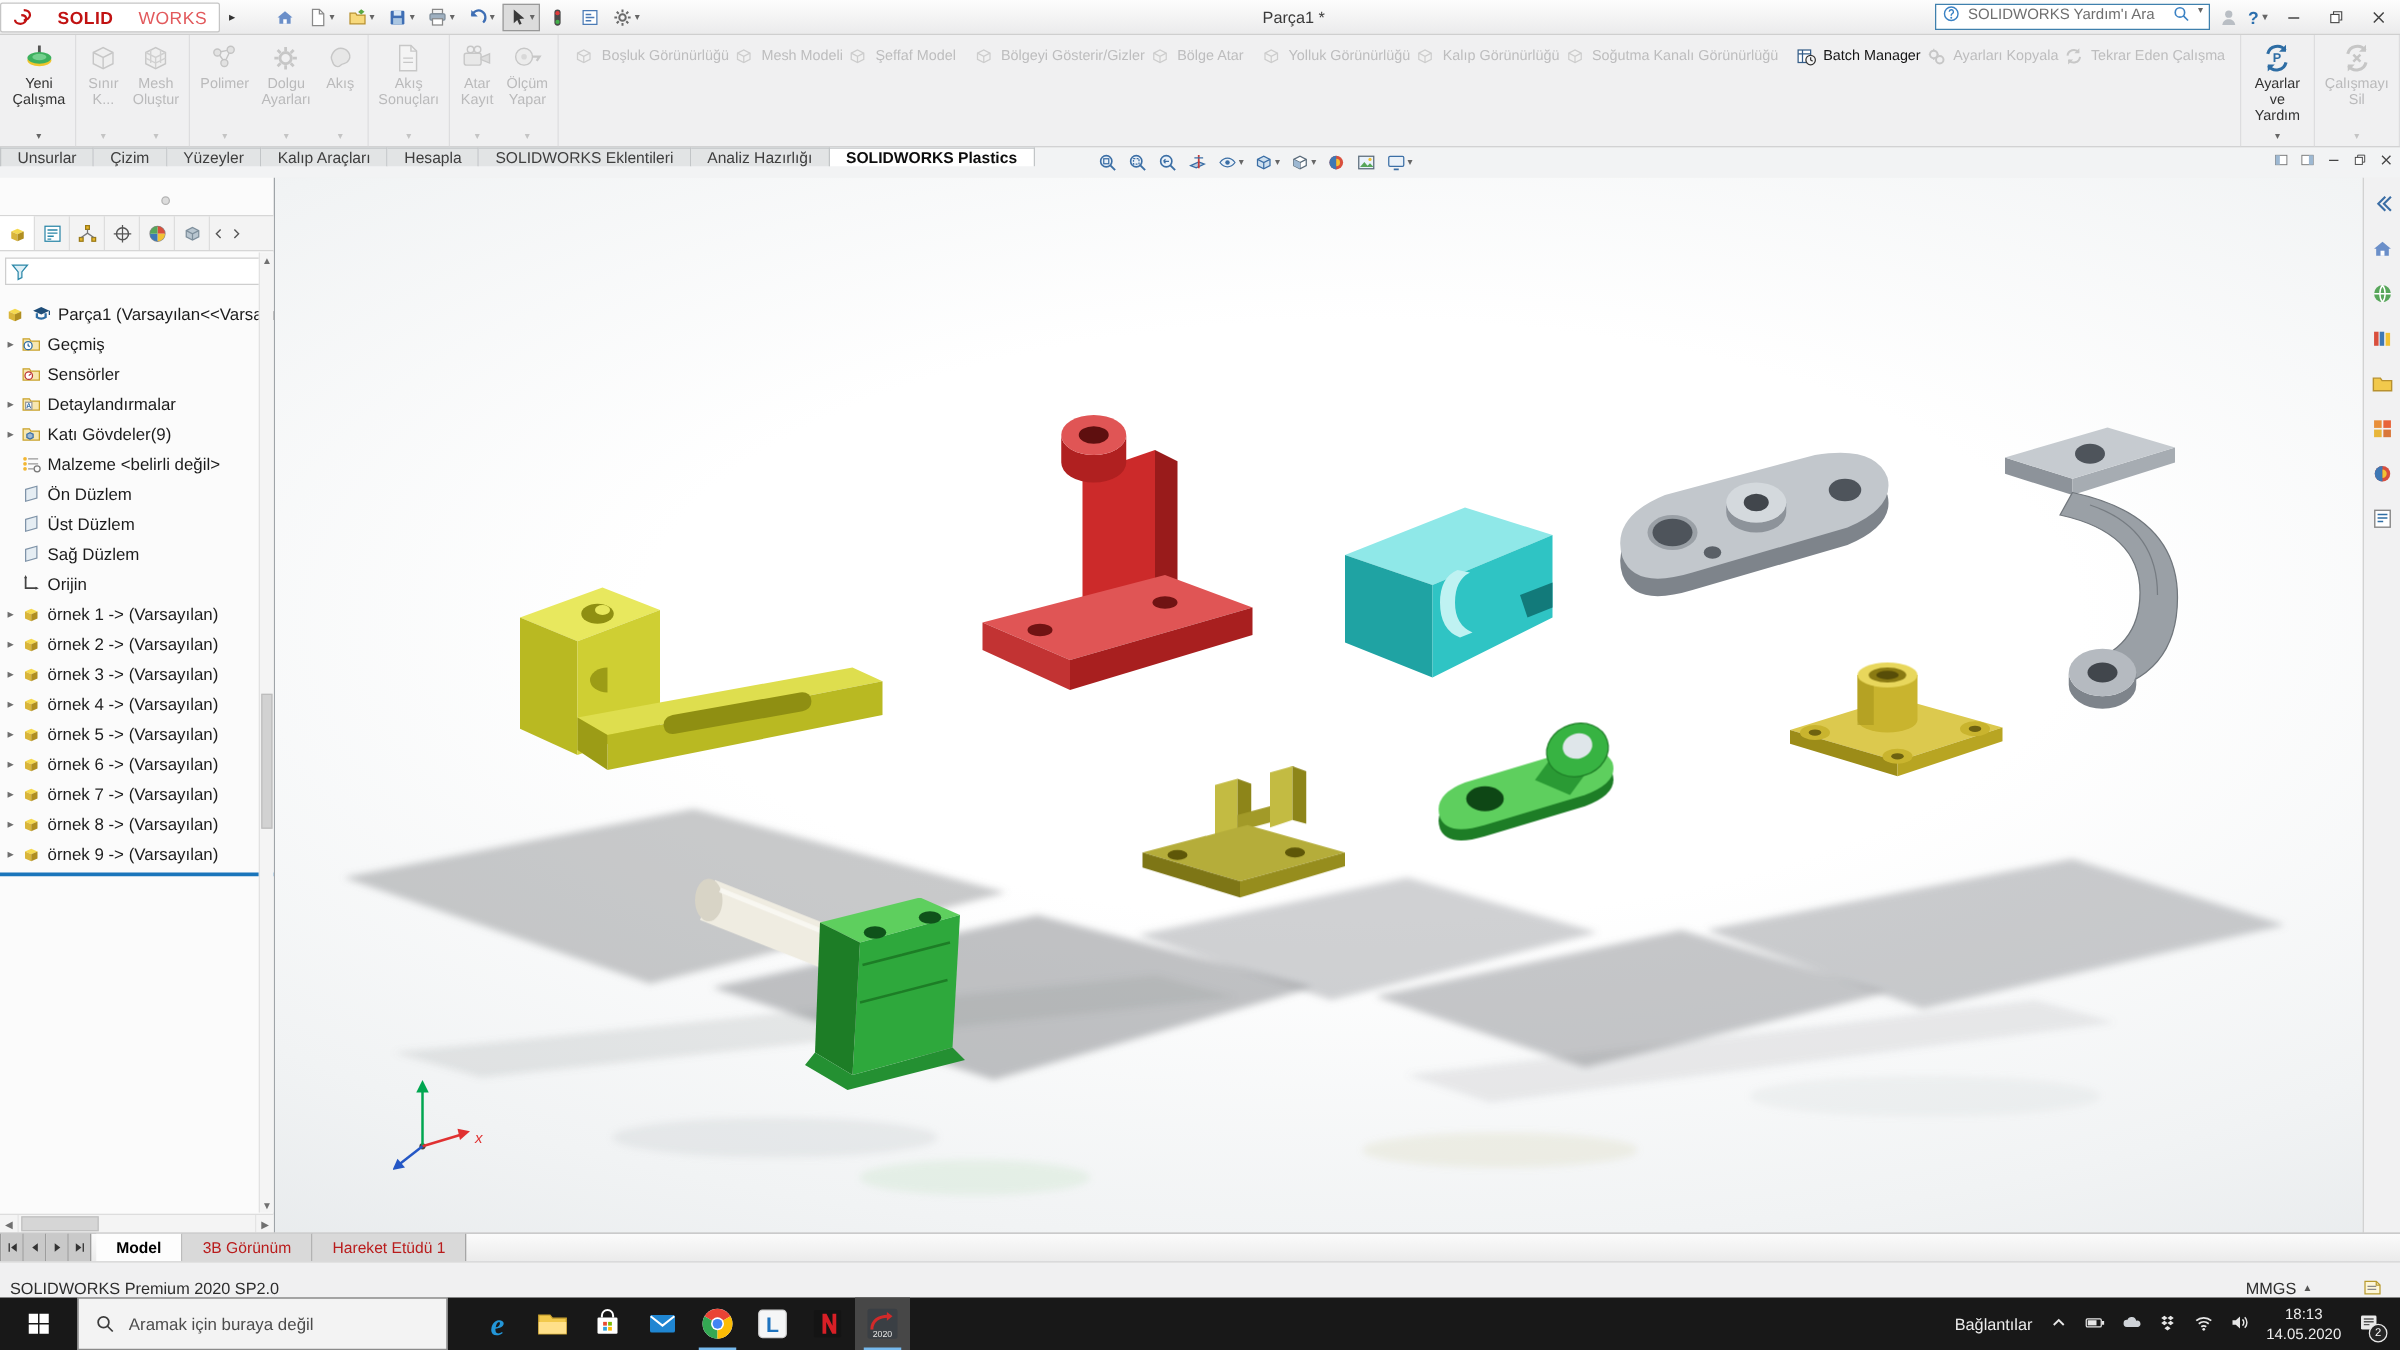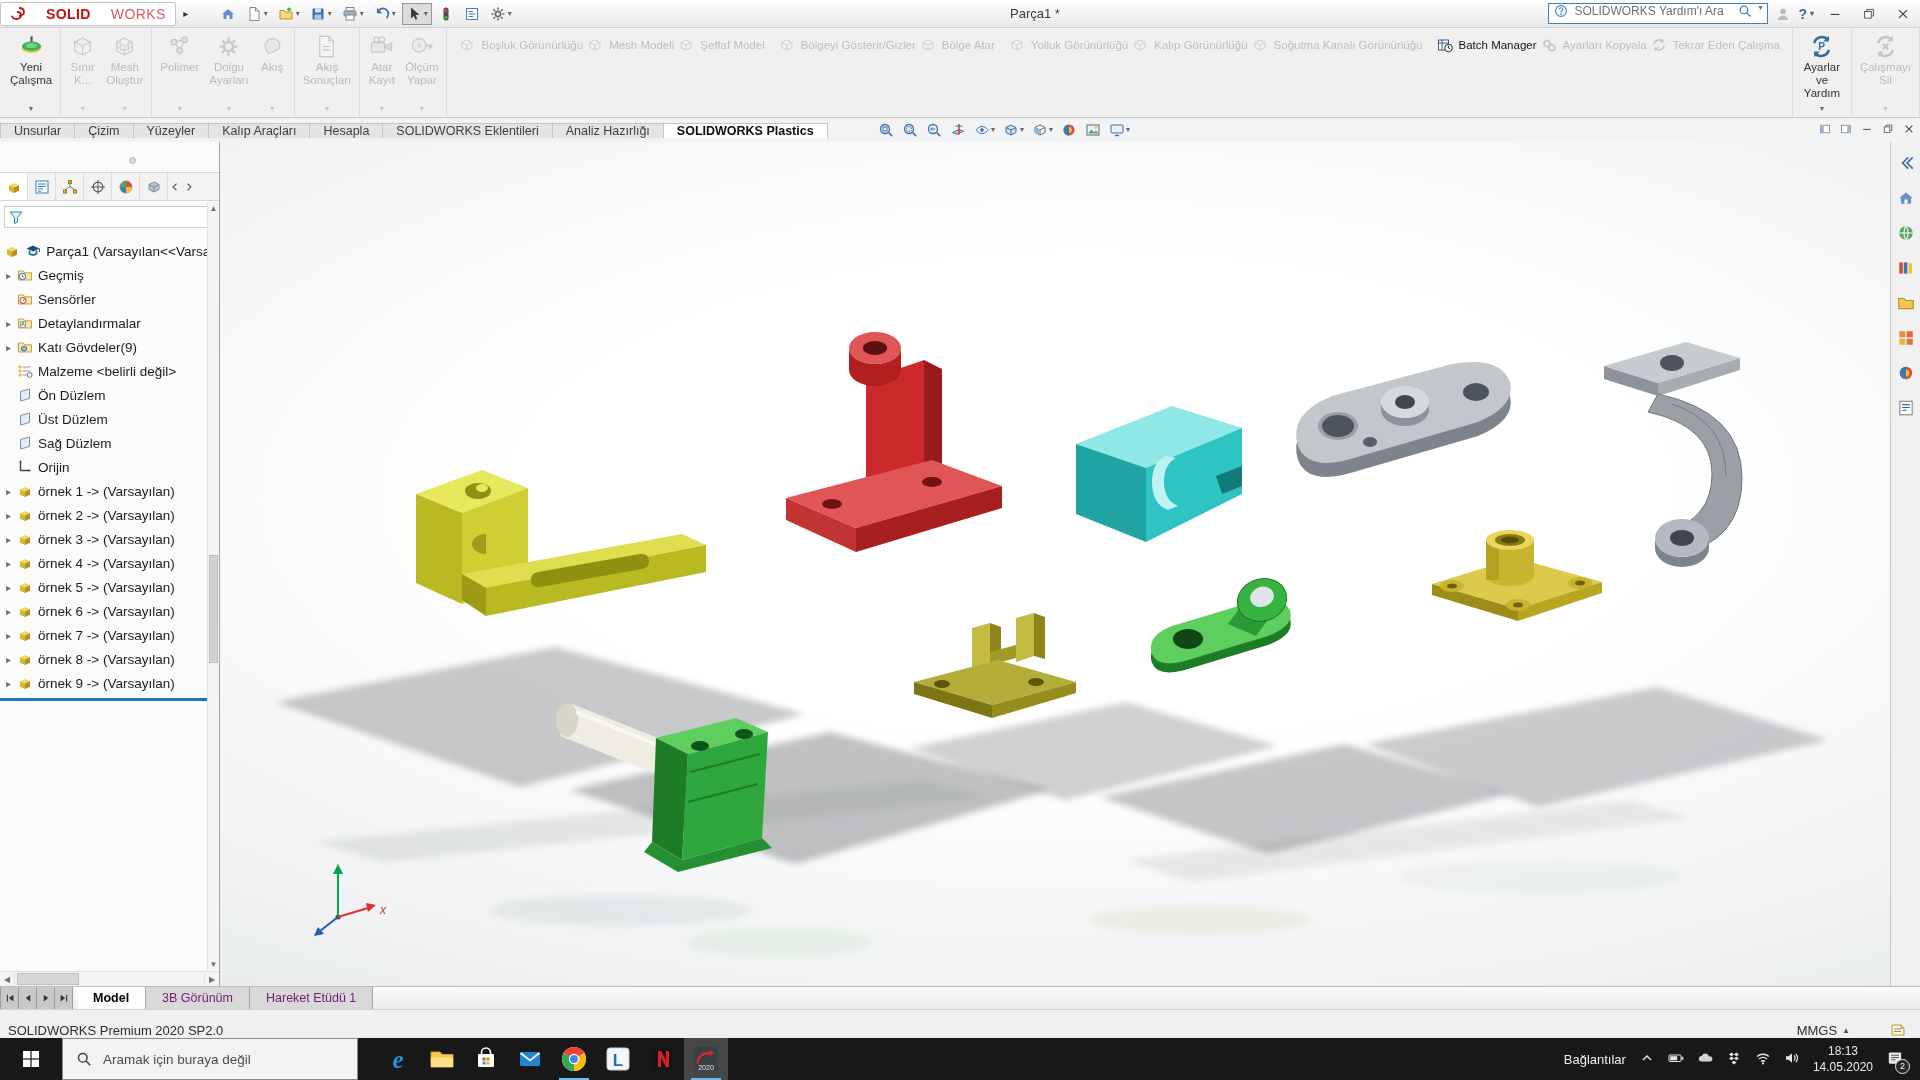--- a/index.html
+++ b/index.html
@@ -31,21 +31,21 @@
   .bigbtn{display:flex;flex-direction:column;align-items:center;gap:1px;padding:3px 5px 1px;max-width:96px;border:none;background:none;cursor:default}
   .bigbtn .lbl{font-size:11.5px;line-height:1.12;text-align:center;color:#333;white-space:normal}
   .bigbtn.disabled .lbl{color:#bababb}
   .bigbtn .caret{margin-top:auto;padding-bottom:1px}
   .bigbtn.disabled .caret{color:#c4c4c4}
   .checkgrid{display:flex;gap:14px;padding:5px 9px 0}
   .checkcol{display:flex;gap:4px}
   .checkitem{display:flex;align-items:center;gap:6px;font-size:11.5px;color:#bdbdbe;height:19px;white-space:nowrap;cursor:default}
   .checkitem.enabled{color:#141414}
   
-  .tabrow{position:absolute;top:118px;left:0;right:0;height:24px;background:#f2f3f4;display:flex;align-items:center;z-index:3}
+  .tabrow{position:absolute;top:118px;left:0;right:0;height:24px;background:#f2f3f4;display:flex;align-items:flex-start;z-index:3}
   .cmdtabs{display:flex}
   .cmdtab{display:flex;align-items:center;padding:0 13px;font-size:12.5px;color:#3e3e3e;background:#e2e4e5;border-right:1px solid #c2c5c7;border-top:1px solid #c2c5c7;white-space:nowrap;cursor:default}
   .cmdtab:first-child{border-left:1px solid #c2c5c7}
   .cmdtab.active{background:#fff;font-weight:bold;color:#0d0d0d}
   .headsup{position:absolute;left:878px;top:0;height:24px;display:flex;align-items:center;gap:8px}
   .hu{display:flex;align-items:center;gap:1px;cursor:default}
   .tabrow-right{position:absolute;right:5px;top:0;height:24px;display:flex;align-items:center;gap:9px}
   
   .main{position:absolute;top:142px;left:0;width:1920px;height:844px;display:flex}
   .panel{width:220px;background:#fbfbfb;border-right:1px solid #9fa4a8;position:relative;overflow:hidden;flex:none}
@@ -71,21 +71,21 @@
   .hscroll .htrack{flex:1;position:relative}
   .hscroll .hthumb{position:absolute;left:2px;top:1px;bottom:1px;width:62px;background:#d6d6d6;border:1px solid #c0c0c0}
   .hscroll .harr.right{border-left:1px solid #e4e4e4;border-right:none}
   .viewport{flex:1;position:relative;background:radial-gradient(115% 95% at 52% 42%,#ffffff 30%,#f1f3f4 62%,#dbdfe2 100%);overflow:hidden}
   svg.scene{position:absolute;left:0;top:0}
   .taskpane{width:30px;background:#f1f1f2;border-left:1px solid #c7c7c7;display:flex;flex-direction:column;align-items:center;gap:13px;padding-top:12px;flex:none}
   .tpbtn{cursor:default}
   
   .doctabs{position:absolute;top:986px;left:0;right:0;height:23px;background:linear-gradient(#fbfbfb,#ebebeb);border-top:1px solid #bdbdbd;display:flex;align-items:stretch}
   .navbtn{width:18px;display:flex;align-items:center;justify-content:center;background:#c9c9c9;border-right:1px solid #9d9d9d;cursor:default}
-  .doctab{padding:0 16px;display:flex;align-items:center;font-size:12.5px;background:#d9d9d9;border-right:1px solid #a6a6a6;color:#701a75;cursor:default}
+  .doctab{padding:0 16px;display:flex;align-items:center;font-size:12.5px;background:#d9d9d9;border-right:1px solid #a6a6a6;color:#b91c1c;cursor:default}
   .doctab.active{background:#fdfdfd;font-weight:bold;color:#000}
   .doctabs .navgroup{display:flex;border-left:1px solid #9d9d9d;margin-right:4px}
   
   .statusbar{position:absolute;top:1009px;left:0;right:0;height:29px;background:#f0f0f1;border-top:1px solid #d3d3d3;display:flex;align-items:flex-end;font-size:13px;color:#2d2d2d;padding:0 8px}
   .sb-right{margin-left:auto;display:flex;align-items:center;gap:40px;padding-right:6px}
   .units{display:flex;align-items:center;gap:5px;cursor:default}
   .units .up{font-size:8px;color:#555}
   
   .taskbar{position:absolute;top:1038px;left:0;right:0;height:42px;background:#181818;display:flex;align-items:stretch;color:#ededed}
   .startbtn{width:62px;display:flex;align-items:center;justify-content:center;cursor:default}

